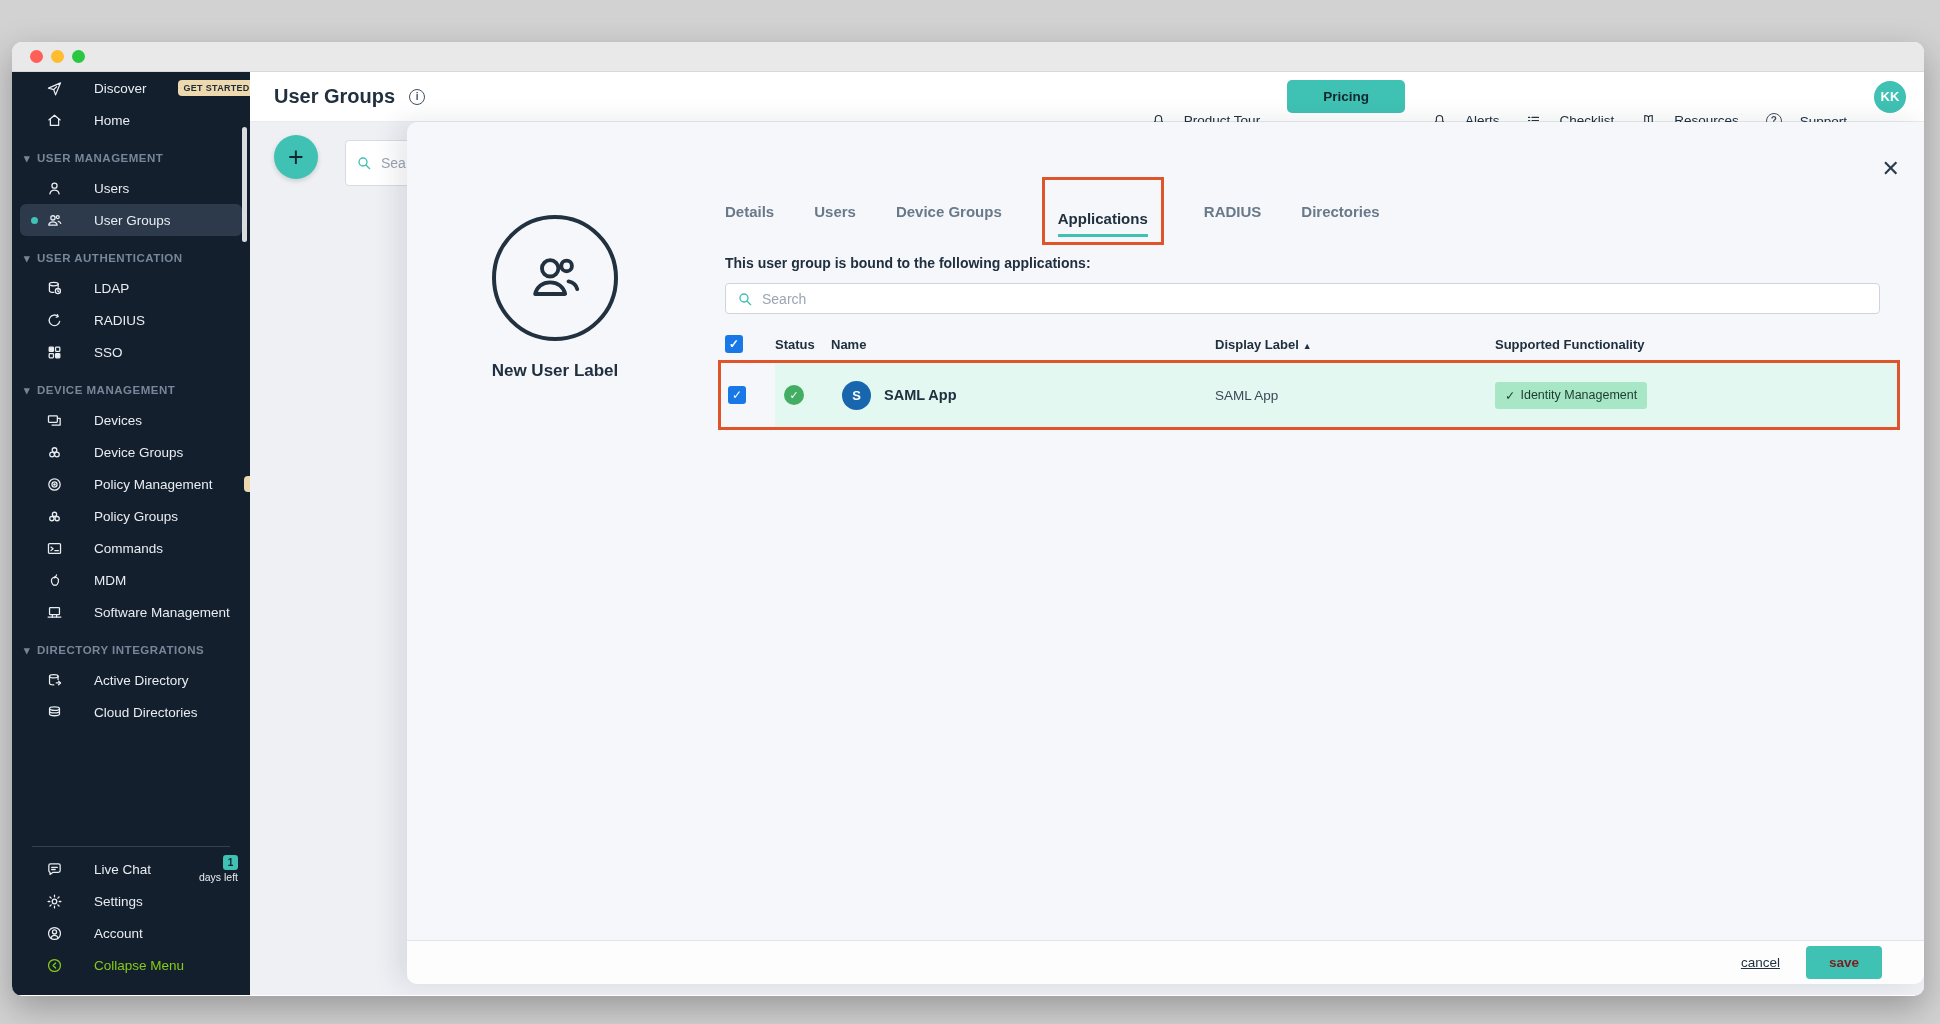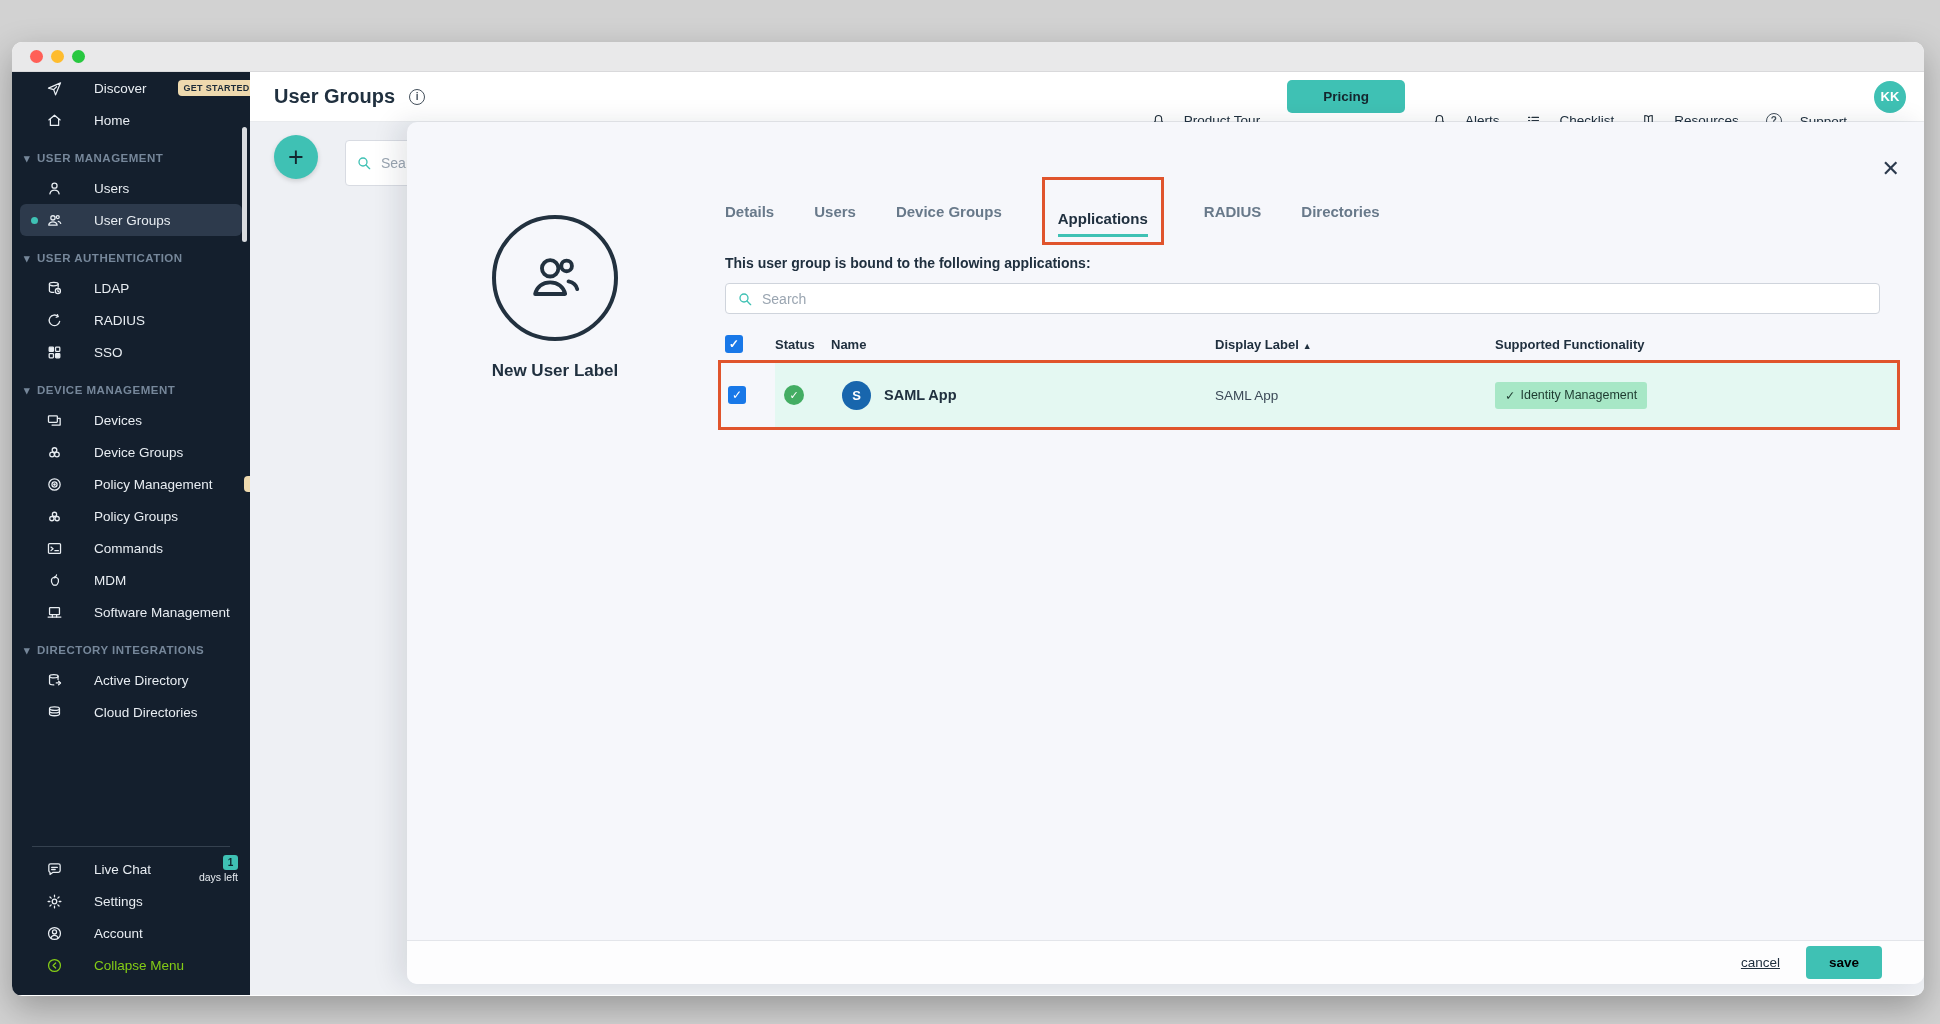--- a/index.html
+++ b/index.html
@@ -118,21 +118,21 @@
   .app-name { font-size:14.5px; font-weight:700; color:var(--navy2); }
   .display-label { font-size:13.5px; color:#3c4a58; }
   .pill { display:inline-flex; align-items:center; gap:5px; background:var(--pill); color:#1d3a2f;
           font-size:12.5px; padding:6px 10px; border-radius:3px; justify-self:start; }
 
   .modal-footer { position:absolute; left:0; right:0; bottom:0; height:44px; background:#fdfdfe;
                   border-top:1px solid #e3e5ea; border-radius:0 0 10px 10px;
                   display:flex; align-items:center; justify-content:flex-end; gap:26px; padding-right:42px; }
   .cancel-link { font-size:13.5px; color:#20303f; text-decoration:underline; cursor:pointer;
                  background:none; border:none; font-family:inherit; }
-  .save-btn { background:var(--teal); color:#000000; border:none; font-family:inherit; font-size:13.5px;
+  .save-btn { background:var(--teal); color:#7f1d1d; border:none; font-family:inherit; font-size:13.5px;
               font-weight:700; padding:9px 23px; border-radius:4px; cursor:pointer; }
 </style>
 </head>
 <body>
 
 <div class="stage">
   <div class="window">
 
     <div class="titlebar">
       <span class="light red"></span>

